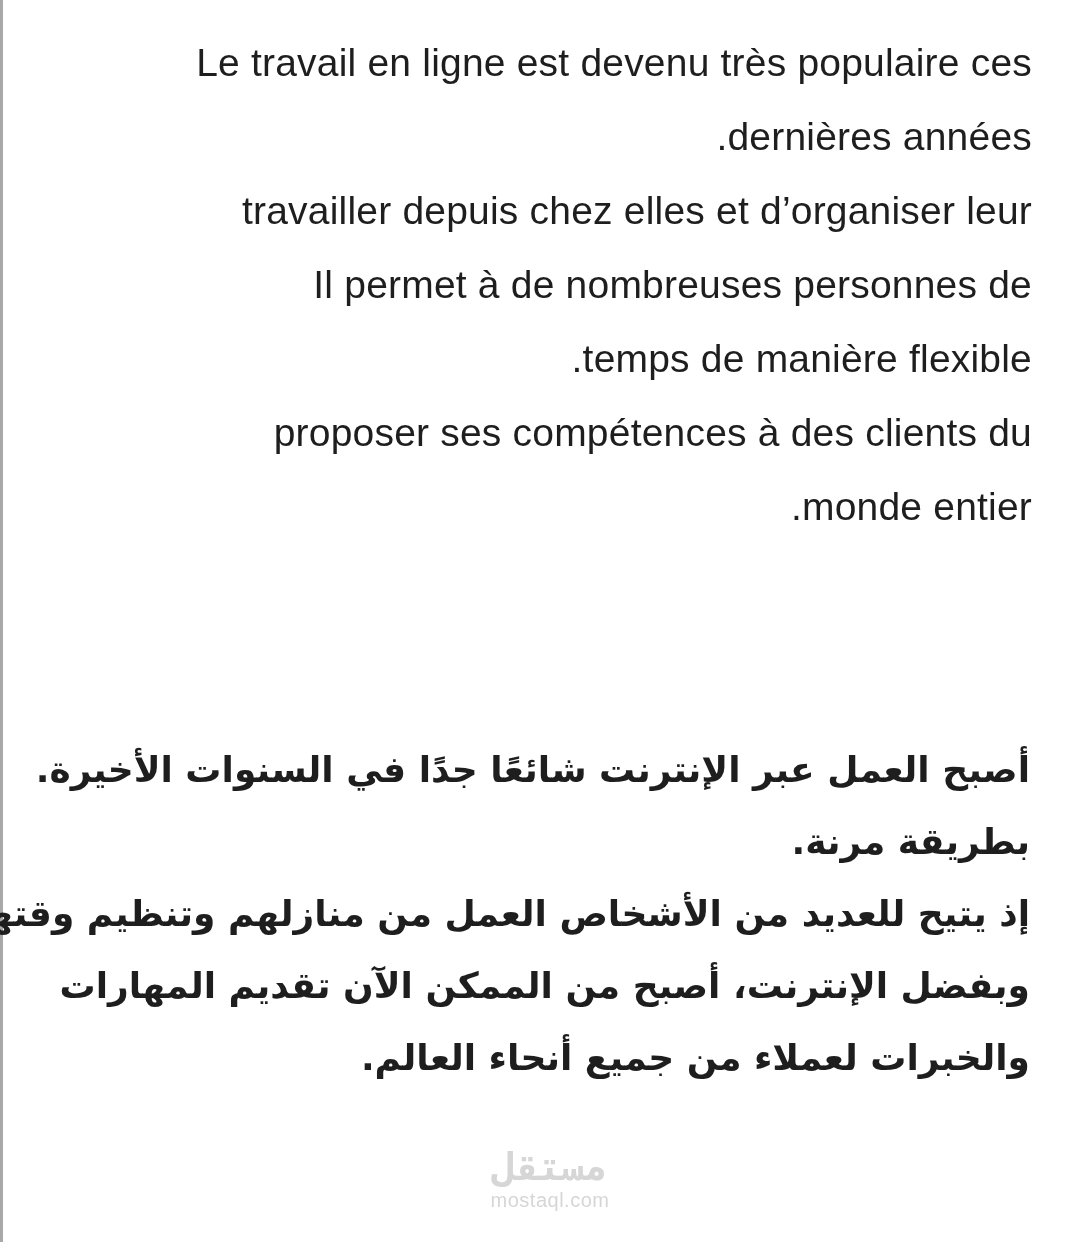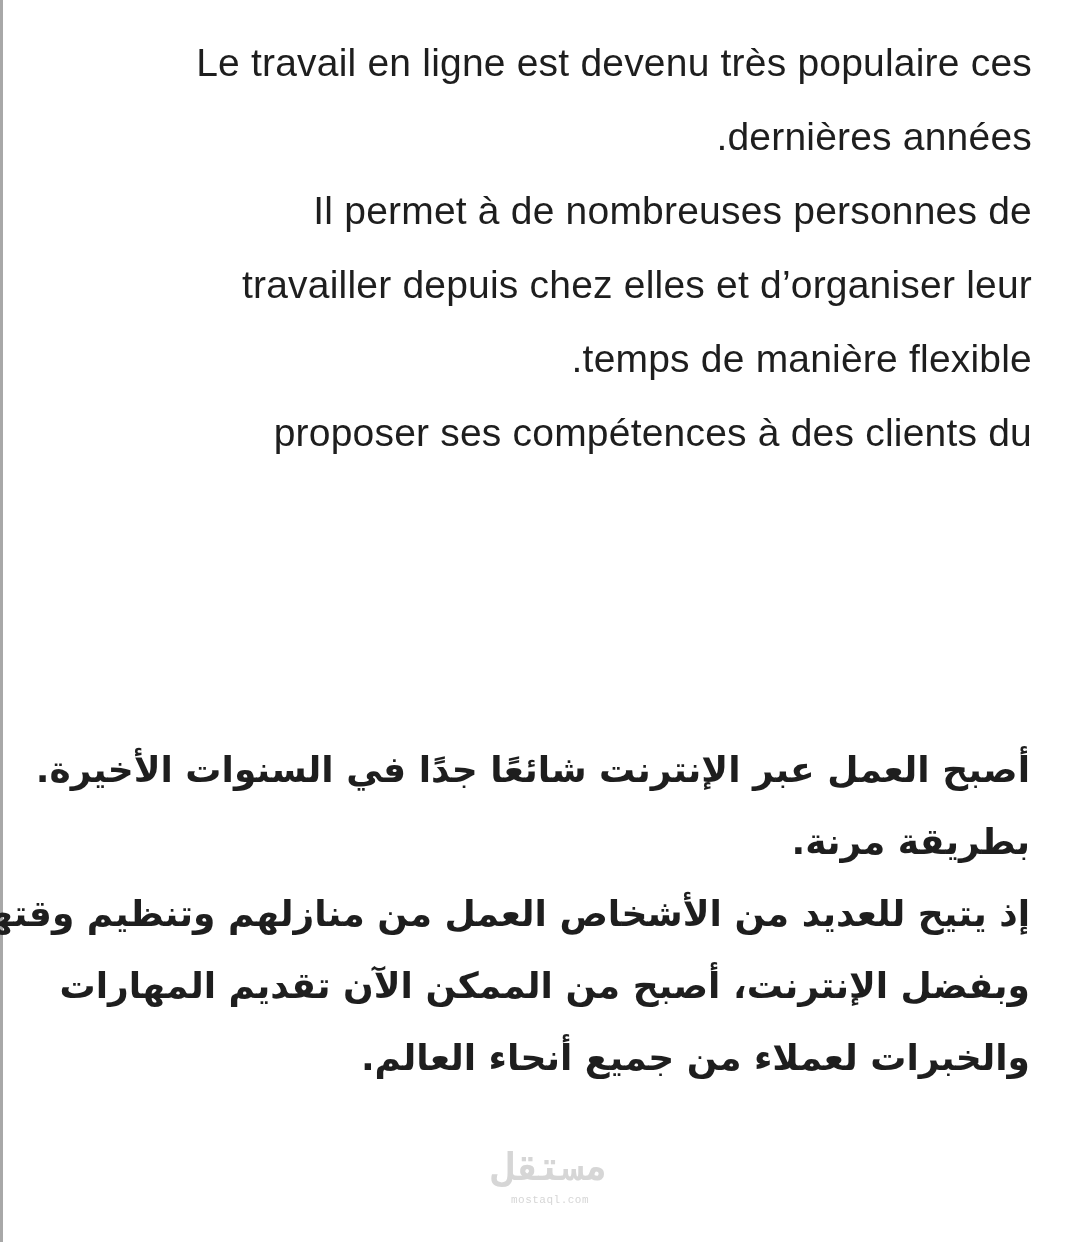--- a/index.html
+++ b/index.html
@@ -63,38 +63,39 @@
       color: #d6d6d6;
     }
     .wm-logo {
       font-family: Liberation Mono, monospace;
       font-weight: bold;
       font-size: 38px;
       line-height: 40px;
       direction: rtl;
     }
     .wm-url {
-      font-family: Liberation Mono, monospace;
-      font-size: 11px;
+      font-family: Liberation Sans, sans-serif;
+      font-size: 20px;
       line-height: 20px;
       letter-spacing: 0.5px;
     }
   </style>
 </head>
 <body>
 
 <div class="left-border"></div>
 
 <div class="fr-block">
   <div class="fr-line">Le travail en ligne est devenu très populaire ces</div>
   <div class="fr-line">.dernières années</div>
+  <div class="fr-line">travailler depuis chez elles et d’organiser leur</div>
   <div class="fr-line">Il permet à de nombreuses personnes de</div>
-  <div class="fr-line">travailler depuis chez elles et d’organiser leur</div>
   <div class="fr-line">.temps de manière flexible</div>
   <div class="fr-line">proposer ses compétences à des clients du</div>
+  <div class="fr-line">.monde entier</div>
 </div>
 
 <div class="ar-block">
   <div class="ar-line">أصبح العمل عبر الإنترنت شائعًا جدًا في السنوات الأخيرة.</div>
   <div class="ar-line">بطريقة مرنة.</div>
   <div class="ar-line">إذ يتيح للعديد من الأشخاص العمل من منازلهم وتنظيم وقتهم</div>
   <div class="ar-line">وبفضل الإنترنت، أصبح من الممكن الآن تقديم المهارات</div>
   <div class="ar-line">والخبرات لعملاء من جميع أنحاء العالم.</div>
 </div>
 

